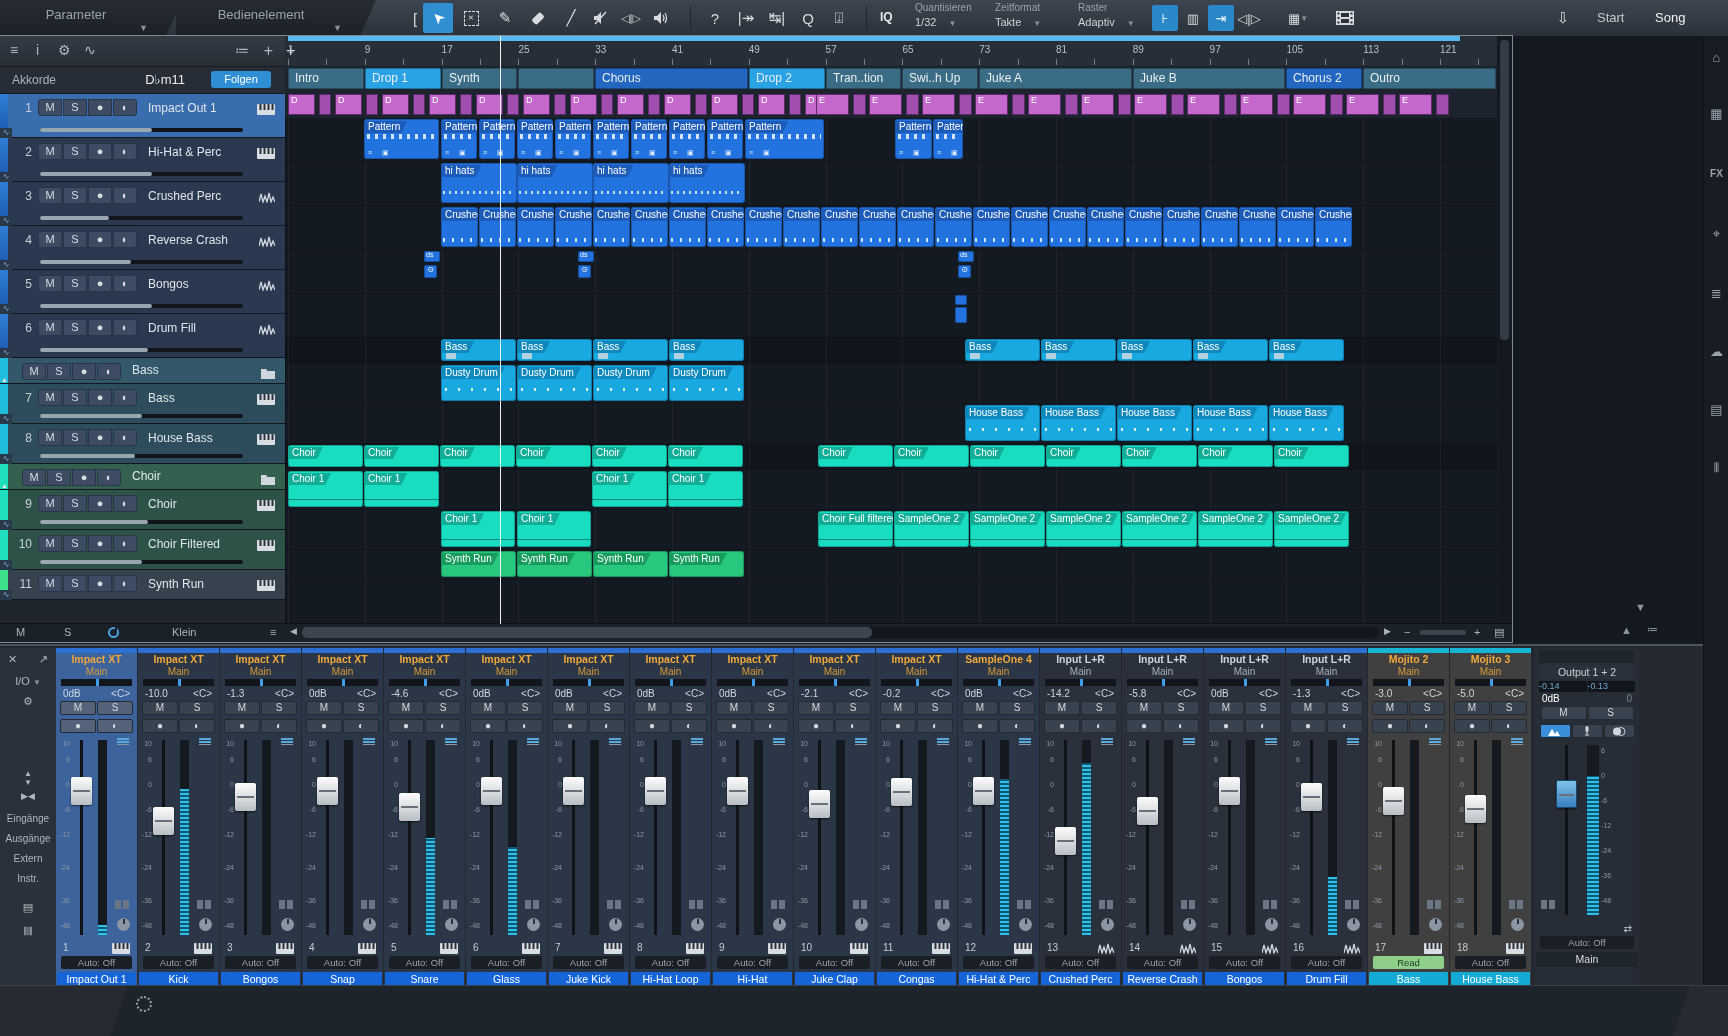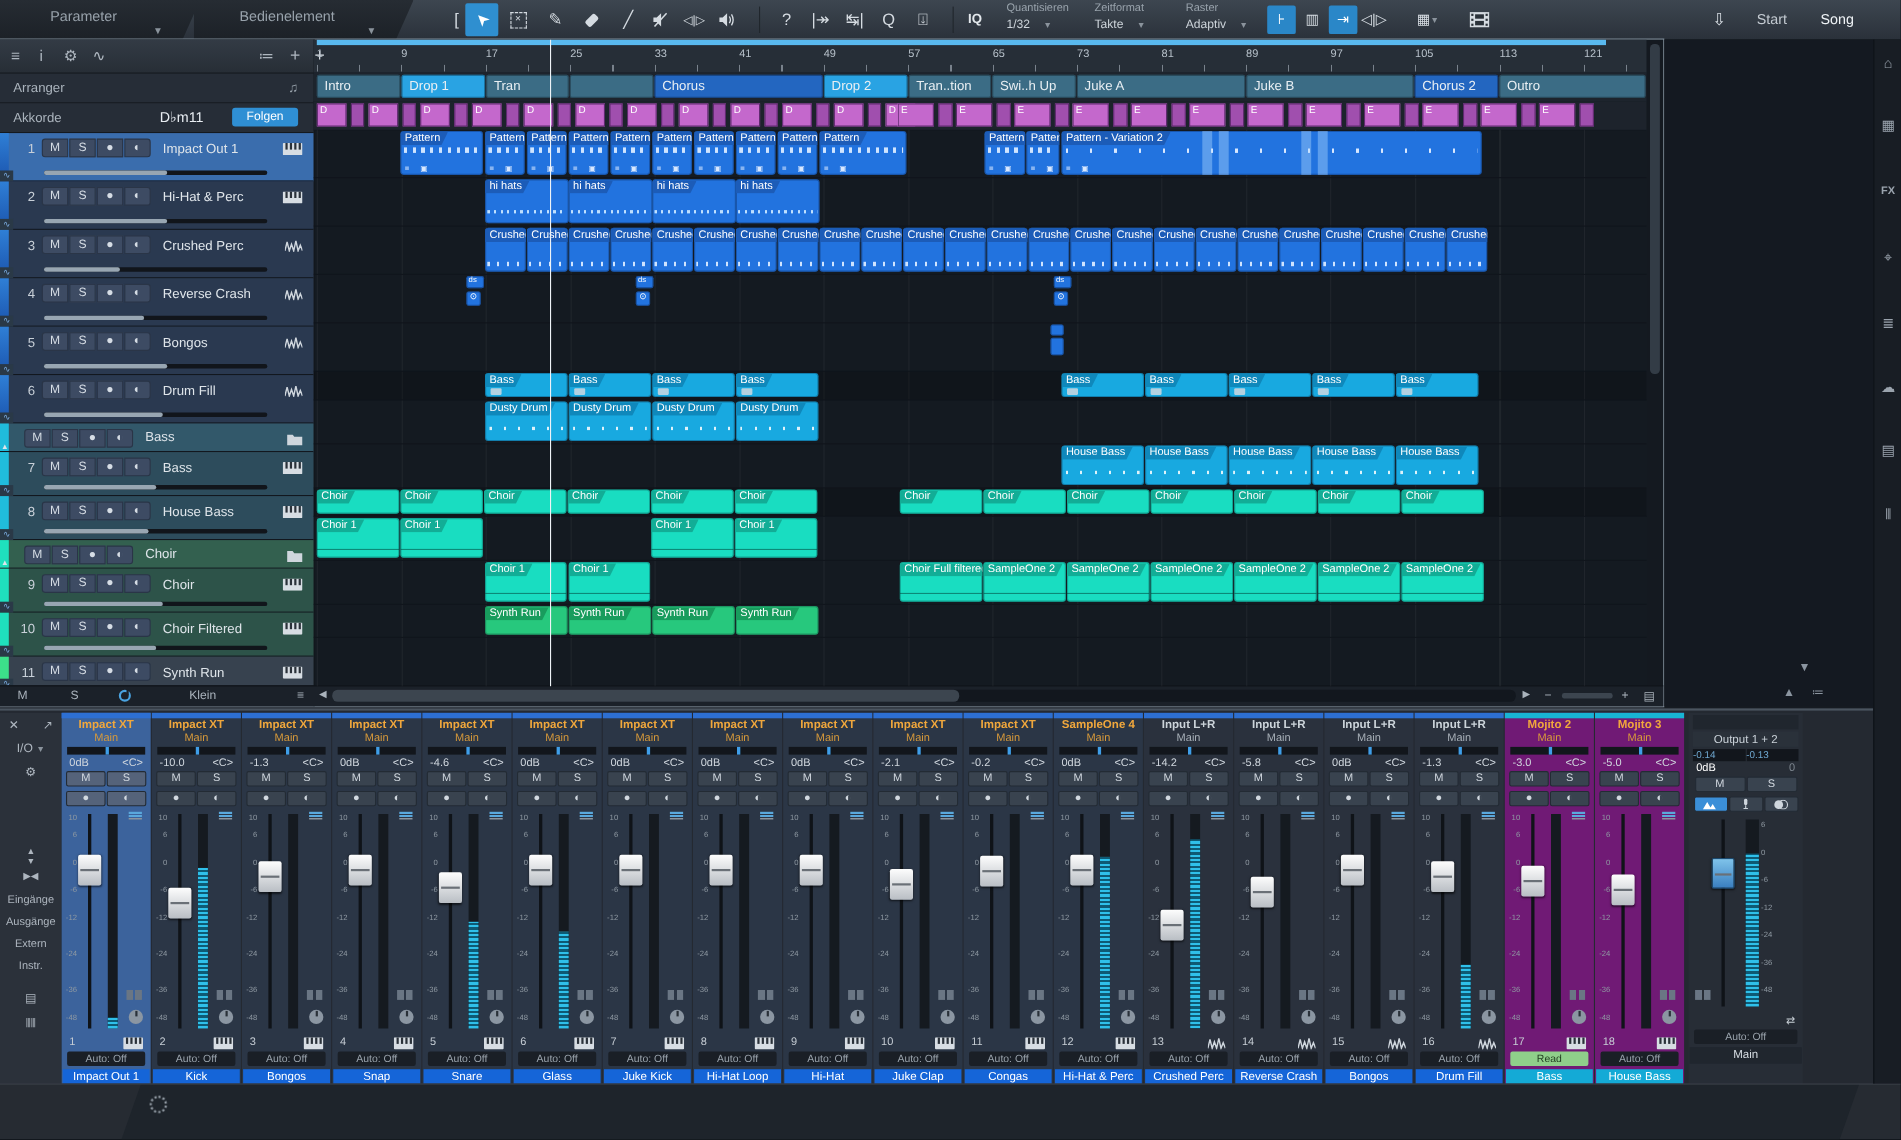--- a/index.html
+++ b/index.html
@@ -118,21 +118,21 @@
   .czglyph{position:absolute;color:#8b95a0;font-size:11px;}
 
   
   .mixer{position:absolute;left:0;top:644px;width:1703px;height:341px;background:#242931;border-top:2px solid #4a545f;}
   .mxside{position:absolute;left:0;top:2px;width:56px;height:339px;background:#2b313a;border-right:1px solid #171c22;}
   .mxside .r{position:relative;font-size:11px;color:#aeb6bf;text-align:center;}
   .mxstrips{position:absolute;left:56px;top:2px;height:338px;display:flex;}
   .chan{position:relative;width:81px;height:338px;margin-right:1px;background:#2b3646;box-sizing:border-box;}
   .chan.audio{background:#2a313d;}
   .chan.sel{background:#3c639c;}
-  .chan.mojito{background:#701a75;}
+  .chan.mojito{background:#404040;}
   .topbar{height:5px;}
   .devrow{height:13px;font-size:10.5px;text-align:center;line-height:13px;color:#f0a73c;white-space:nowrap;overflow:hidden;font-weight:bold;}
   .chan.audio .devrow{color:#ccd4da;}
   .outrow{height:12px;font-size:10px;text-align:center;line-height:11px;color:#d89a3a;}
   .chan.audio .outrow{color:#a8b0b8;}
   .panrow{height:9px;position:relative;}
   .panrow .pbar{position:absolute;left:5px;right:5px;top:1px;height:7px;background:#12161c;}
   .panrow .ptick{position:absolute;left:50%;top:1px;width:3px;height:7px;margin-left:-1px;background:#3f9ee8;}
   .valrow{height:13px;font-size:10px;line-height:13px;color:#cfd6dd;display:flex;justify-content:space-between;padding:0 7px;}
   .msrow,.recrow{height:17px;display:flex;gap:1px;justify-content:center;padding-top:1px;}
@@ -272,24 +272,20 @@
     <div class="tlist">
       <div class="lh">
         <div class="ic" style="left:10px;">≡</div>
         <div class="ic" style="left:36px;">i</div>
         <div class="ic" style="left:58px;">⚙</div>
         <div class="ic" style="left:84px;">∿</div>
         <div class="ic" style="right:36px;">≔</div>
         <div class="ic" style="right:12px;font-size:16px;">+</div>
       </div>
       <div class="arrrow">
-        <div class="t">Arranger</div>
-        <div class="ric">♫</div>
-      </div>
-      <div class="arrrow">
         <div class="t">Akkorde</div>
         <div class="chdval">D♭m11</div>
         <div class="folgen">Folgen</div>
       </div>
       <div id="tracks">
           <div class="trk tc-blue sel" style="height: 44px;">
             <div class="strip"></div>
             <div class="strip-auto">∿</div>
             <div class="tnum">1</div>
             <div class="tbtns">
@@ -581,21 +577,21 @@
             <div class="rnum" style="left: 924.6px;">97</div>
             <div class="rnum" style="left: 1001.4px;">105</div>
             <div class="rnum" style="left: 1078.2px;">113</div>
             <div class="rnum" style="left: 1155px;">121</div>
           </div>
       </div>
       <div class="seclane">
           <div id="sections">
             <div class="sec" style="left: 3px; width: 76px; background: rgb(59, 108, 133);">Intro</div>
             <div class="sec" style="left: 80px; width: 76px; background: rgb(41, 163, 227);">Drop 1</div>
-            <div class="sec" style="left: 157px; width: 75px; background: rgb(59, 108, 133);">Tran</div>
+            <div class="sec" style="left: 157px; width: 75px; background: rgb(59, 108, 133);">Synth</div>
             <div class="sec" style="left: 233px; width: 76px; background: rgb(59, 108, 133);"></div>
             <div class="sec" style="left: 310px; width: 153px; background: rgb(35, 102, 192);">Chorus</div>
             <div class="sec" style="left: 464px; width: 76px; background: rgb(41, 163, 227);">Drop 2</div>
             <div class="sec" style="left: 541px; width: 75px; background: rgb(59, 108, 133);">Tran..tion</div>
             <div class="sec" style="left: 617px; width: 76px; background: rgb(59, 108, 133);">Swi..h Up</div>
             <div class="sec" style="left: 694px; width: 153px; background: rgb(59, 108, 133);">Juke A</div>
             <div class="sec" style="left: 848px; width: 152px; background: rgb(59, 108, 133);">Juke B</div>
             <div class="sec" style="left: 1001px; width: 76px; background: rgb(35, 102, 192);">Chorus 2</div>
             <div class="sec" style="left: 1078px; width: 133px; background: rgb(59, 108, 133);">Outro</div>
           </div>
@@ -658,21 +654,20 @@
             <div class="clip cl-blue d-beads" style="left: 194px; width: 36px;"><span class="cl">Pattern</span></div>
             <div class="clip cl-blue d-beads" style="left: 232px; width: 36px;"><span class="cl">Pattern</span></div>
             <div class="clip cl-blue d-beads" style="left: 270px; width: 36px;"><span class="cl">Pattern</span></div>
             <div class="clip cl-blue d-beads" style="left: 308px; width: 36px;"><span class="cl">Pattern</span></div>
             <div class="clip cl-blue d-beads" style="left: 346px; width: 36px;"><span class="cl">Pattern</span></div>
             <div class="clip cl-blue d-beads" style="left: 384px; width: 36px;"><span class="cl">Pattern</span></div>
             <div class="clip cl-blue d-beads" style="left: 422px; width: 36px;"><span class="cl">Pattern</span></div>
             <div class="clip cl-blue d-beads" style="left: 460px; width: 79px;"><span class="cl">Pattern</span></div>
             <div class="clip cl-blue d-beads" style="left: 610px; width: 37px;"><span class="cl">Pattern</span></div>
             <div class="clip cl-blue d-beads" style="left: 648px; width: 30px;"><span class="cl">Pattern</span></div>
-            <div class="clip cl-blue d-sparse" style="left: 680px; width: 382px;"><span class="cl">Pattern - Variation 2</span><div class="vstripe" style="left: 128px;"></div><div class="vstripe" style="left: 143px;"></div><div class="vstripe" style="left: 218px;"></div><div class="vstripe" style="left: 233px;"></div></div>
           </div>
           <div class="lane" style="height: 44px;">
             <div class="clip cl-blue d-hats" style="left: 156px; width: 76px;"><span class="cl">hi hats</span></div>
             <div class="clip cl-blue d-hats" style="left: 232px; width: 76px;"><span class="cl">hi hats</span></div>
             <div class="clip cl-blue d-hats" style="left: 308px; width: 76px;"><span class="cl">hi hats</span></div>
             <div class="clip cl-blue d-hats" style="left: 384px; width: 76px;"><span class="cl">hi hats</span></div>
           </div>
           <div class="lane" style="height: 44px;">
             <div class="clip cl-blue d-diam" style="left: 156px; width: 37px;"><span class="cl">Crushed Perc</span></div>
             <div class="clip cl-blue d-diam" style="left: 194px; width: 37px;"><span class="cl">Crushed Perc</span></div>

